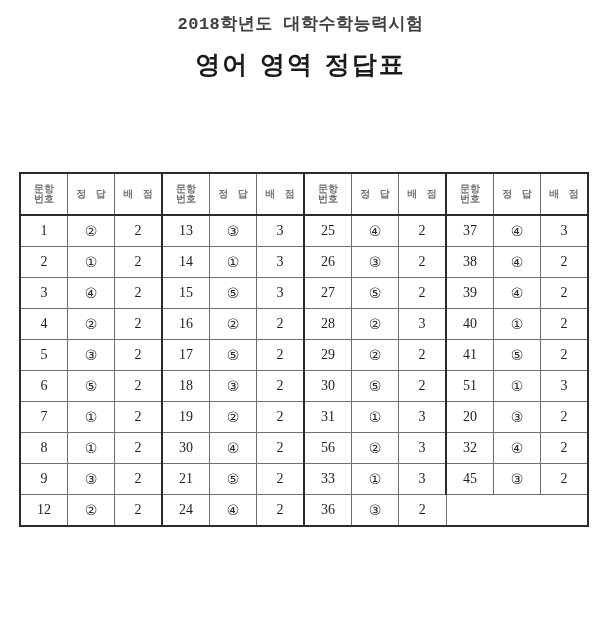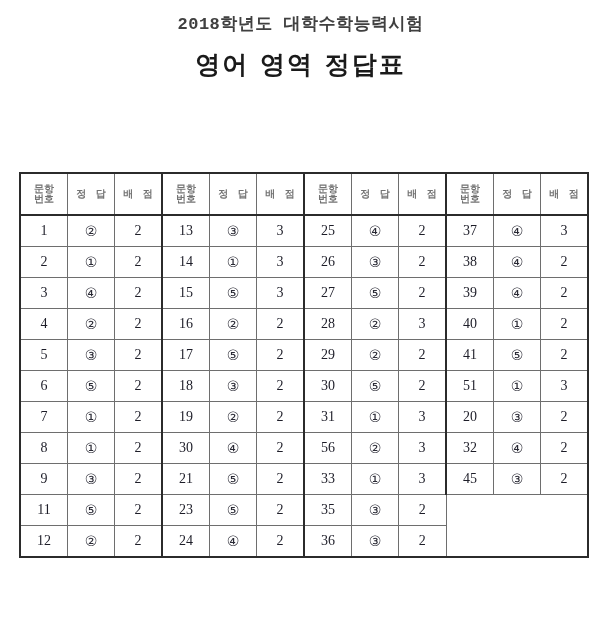--- a/index.html
+++ b/index.html
@@ -294,42 +294,28 @@
           <td class="ans-col ans">⑤</td>
           <td class="pts-col">2</td>
           <td class="num-col grp-start">33</td>
           <td class="ans-col ans">①</td>
           <td class="pts-col">3</td>
           <td class="num-col grp-start">45</td>
           <td class="ans-col ans">③</td>
           <td class="pts-col">2</td>
         </tr>
         <tr>
-          <td class="num-col">11</td>
-          <td class="ans-col ans">⑤</td>
-          <td class="pts-col">2</td>
-          <td class="num-col grp-start">23</td>
-          <td class="ans-col ans">⑤</td>
-          <td class="pts-col">2</td>
-          <td class="num-col grp-start">35</td>
+          <td class="num-col">12</td>
+          <td class="ans-col ans">②</td>
+          <td class="pts-col">2</td>
+          <td class="num-col grp-start">24</td>
+          <td class="ans-col ans">④</td>
+          <td class="pts-col">2</td>
+          <td class="num-col grp-start">36</td>
           <td class="ans-col ans">③</td>
           <td class="pts-col">2</td>
           <td class="num-col grp-start blank"></td>
           <td class="ans-col blank"></td>
           <td class="pts-col blank"></td>
         </tr>
-        <tr>
-          <td class="num-col">12</td>
-          <td class="ans-col ans">②</td>
-          <td class="pts-col">2</td>
-          <td class="num-col grp-start">24</td>
-          <td class="ans-col ans">④</td>
-          <td class="pts-col">2</td>
-          <td class="num-col grp-start">36</td>
-          <td class="ans-col ans">③</td>
-          <td class="pts-col">2</td>
-          <td class="num-col grp-start blank"></td>
-          <td class="ans-col blank"></td>
-          <td class="pts-col blank"></td>
-        </tr>
       </tbody>
   </table>
 </div>
 
 </body></html>

